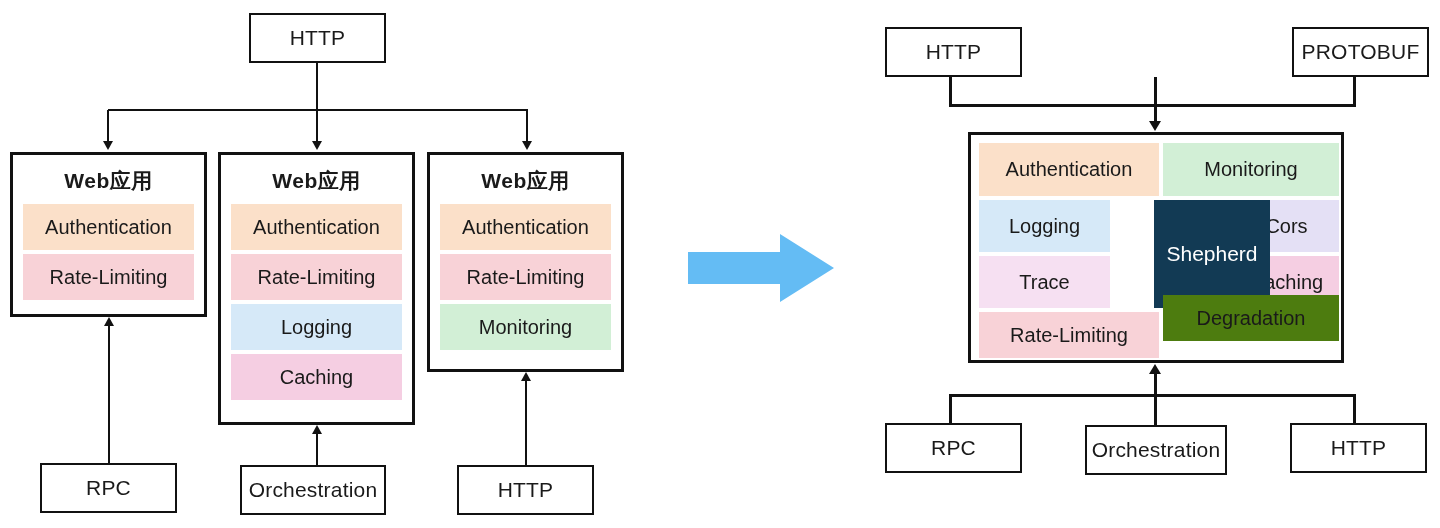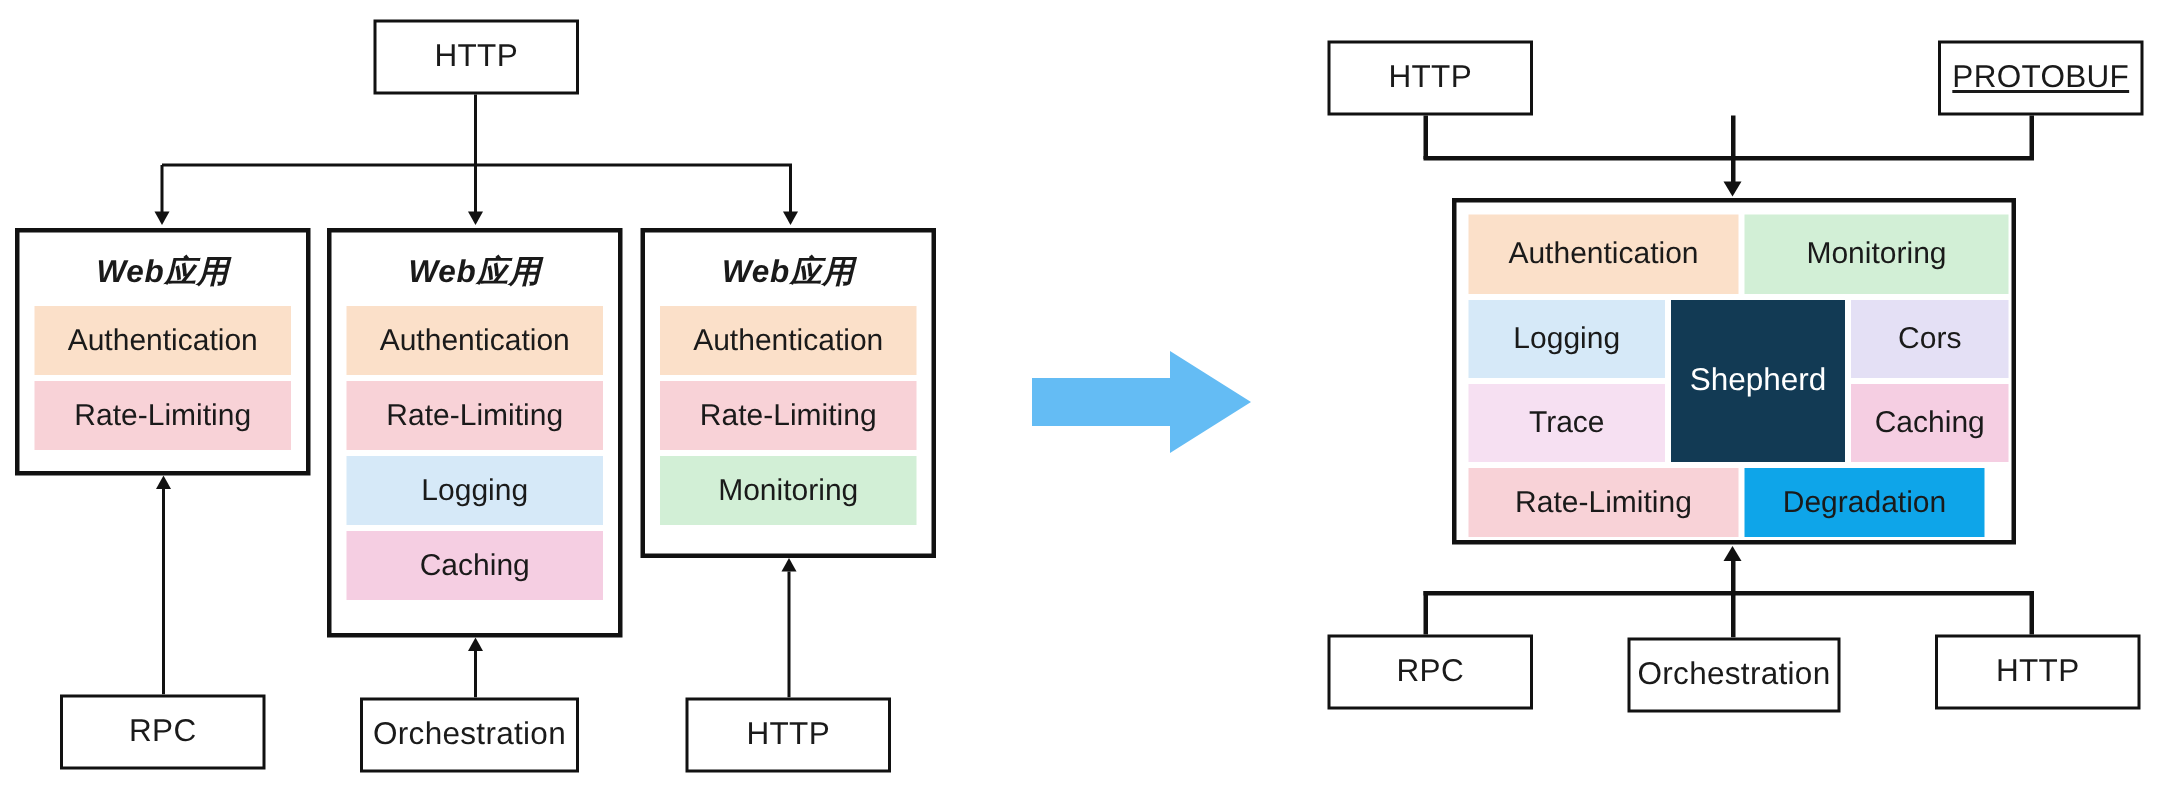--- a/index.html
+++ b/index.html
@@ -10,32 +10,32 @@
   
   .node{position:absolute;box-sizing:border-box;background:#ffffff;
         border:2.5px solid #111111;display:flex;align-items:center;
         justify-content:center;font-size:21px;letter-spacing:.2px;}
 
   
   .card{position:absolute;box-sizing:border-box;background:#ffffff;
         border:3px solid #111111;display:flex;flex-direction:column;
         align-items:stretch;padding:6px 10px 10px 10px;}
   .card-title{font-size:21px;font-weight:bold;text-align:center;
-              padding:6px 0 9px 0;letter-spacing:.5px;font-style:italic;}
+              padding:6px 0 9px 0;letter-spacing:.5px;}
   .band{height:46px;display:flex;align-items:center;justify-content:center;
         font-size:20px;margin-bottom:4px;}
   .band:last-child{margin-bottom:0;}
 
   
   .shep-box{position:absolute;box-sizing:border-box;background:#ffffff;
             border:3px solid #111111;padding:8px;}
   .shep-grid{position:relative;width:100%;height:100%;}
   .cell{position:absolute;box-sizing:border-box;display:flex;
         align-items:center;justify-content:center;font-size:20px;}
-  .cell.core{color:#ffffff;font-size:21px;}
+  .cell.core{color:#ffffff;font-size:21px;margin-left:40px;}
 
   
   .ln{position:absolute;background:#111111;}
   .vln{width:2px;}
   .hln{height:2px;}
   .vln.thick{width:3px;}
   .hln.thick{height:3px;}
   .arw{position:absolute;width:0;height:0;}
   .arw.down{border-left:6px solid transparent;border-right:6px solid transparent;
             border-top:10px solid #111111;}
@@ -112,21 +112,21 @@
 
   <div class="big-arrow">
     <svg width="146" height="72" viewBox="0 0 146 72" xmlns="http://www.w3.org/2000/svg">
       <polygon points="0,20 92,20 92,2 146,36 92,70 92,52 0,52" fill="#64BCF4"></polygon>
     </svg>
   </div>
 
   <div class="node" style="left:885px;top:27px;width:137px;height:50px;">
     <span>HTTP</span>
   </div>
-  <div class="node" style="left:1292px;top:27px;width:137px;height:50px;text-decoration:underline;">
+  <div class="node" style="left:1292px;top:27px;width:137px;height:50px;">
     <span>PROTOBUF</span>
   </div>
 
   <div class="ln vln thick" style="left:949px;top:77px;width:3px;height:29px;"></div>
   <div class="ln vln thick" style="left:1353px;top:77px;width:3px;height:29px;"></div>
   <div class="ln hln thick" style="left:949px;top:104px;width:407px;height:3px;"></div>
   <div class="ln vln thick" style="left:1154px;top:77px;width:3px;height:45px;"></div>
   <div class="arw down" style="left:1149px;top:121px;"></div>
 
   <div class="shep-box" style="left:968px;top:132px;width:376px;height:231px;">
@@ -137,21 +137,21 @@
 
       <div class="cell" style="left:0px;top:57px;width:131px;height:52px;background:#D6E9F8;">Logging</div>
       <div class="cell" style="left:0px;top:113px;width:131px;height:52px;background:#F6E0F2;">Trace</div>
 
       <div class="cell" style="left:255px;top:57px;width:105px;height:52px;background:#E4E0F5;">Cors</div>
       <div class="cell" style="left:255px;top:113px;width:105px;height:52px;background:#F5CEE2;">Caching</div>
 
       <div class="cell core" style="left:135px;top:57px;width:116px;height:108px;background:#123A54;">Shepherd</div>
 
       <div class="cell" style="left:0px;top:169px;width:180px;height:46px;background:#F8D2D7;">Rate-Limiting</div>
-      <div class="cell" style="left:184px;top:169px;width:160px;height:46px;background:#0ea5e9;">Degradation</div>
+      <div class="cell" style="left:184px;top:152px;width:176px;height:46px;background:#4d7c0f;">Degradation</div>
     </div>
   </div>
 
   <div class="arw up" style="left:1149px;top:364px;"></div>
   <div class="ln vln thick" style="left:1154px;top:373px;width:3px;height:52px;"></div>
   <div class="ln hln thick" style="left:949px;top:394px;width:407px;height:3px;"></div>
   <div class="ln vln thick" style="left:949px;top:394px;width:3px;height:31px;"></div>
   <div class="ln vln thick" style="left:1353px;top:394px;width:3px;height:31px;"></div>
 
   <div class="node" style="left:885px;top:423px;width:137px;height:50px;">

